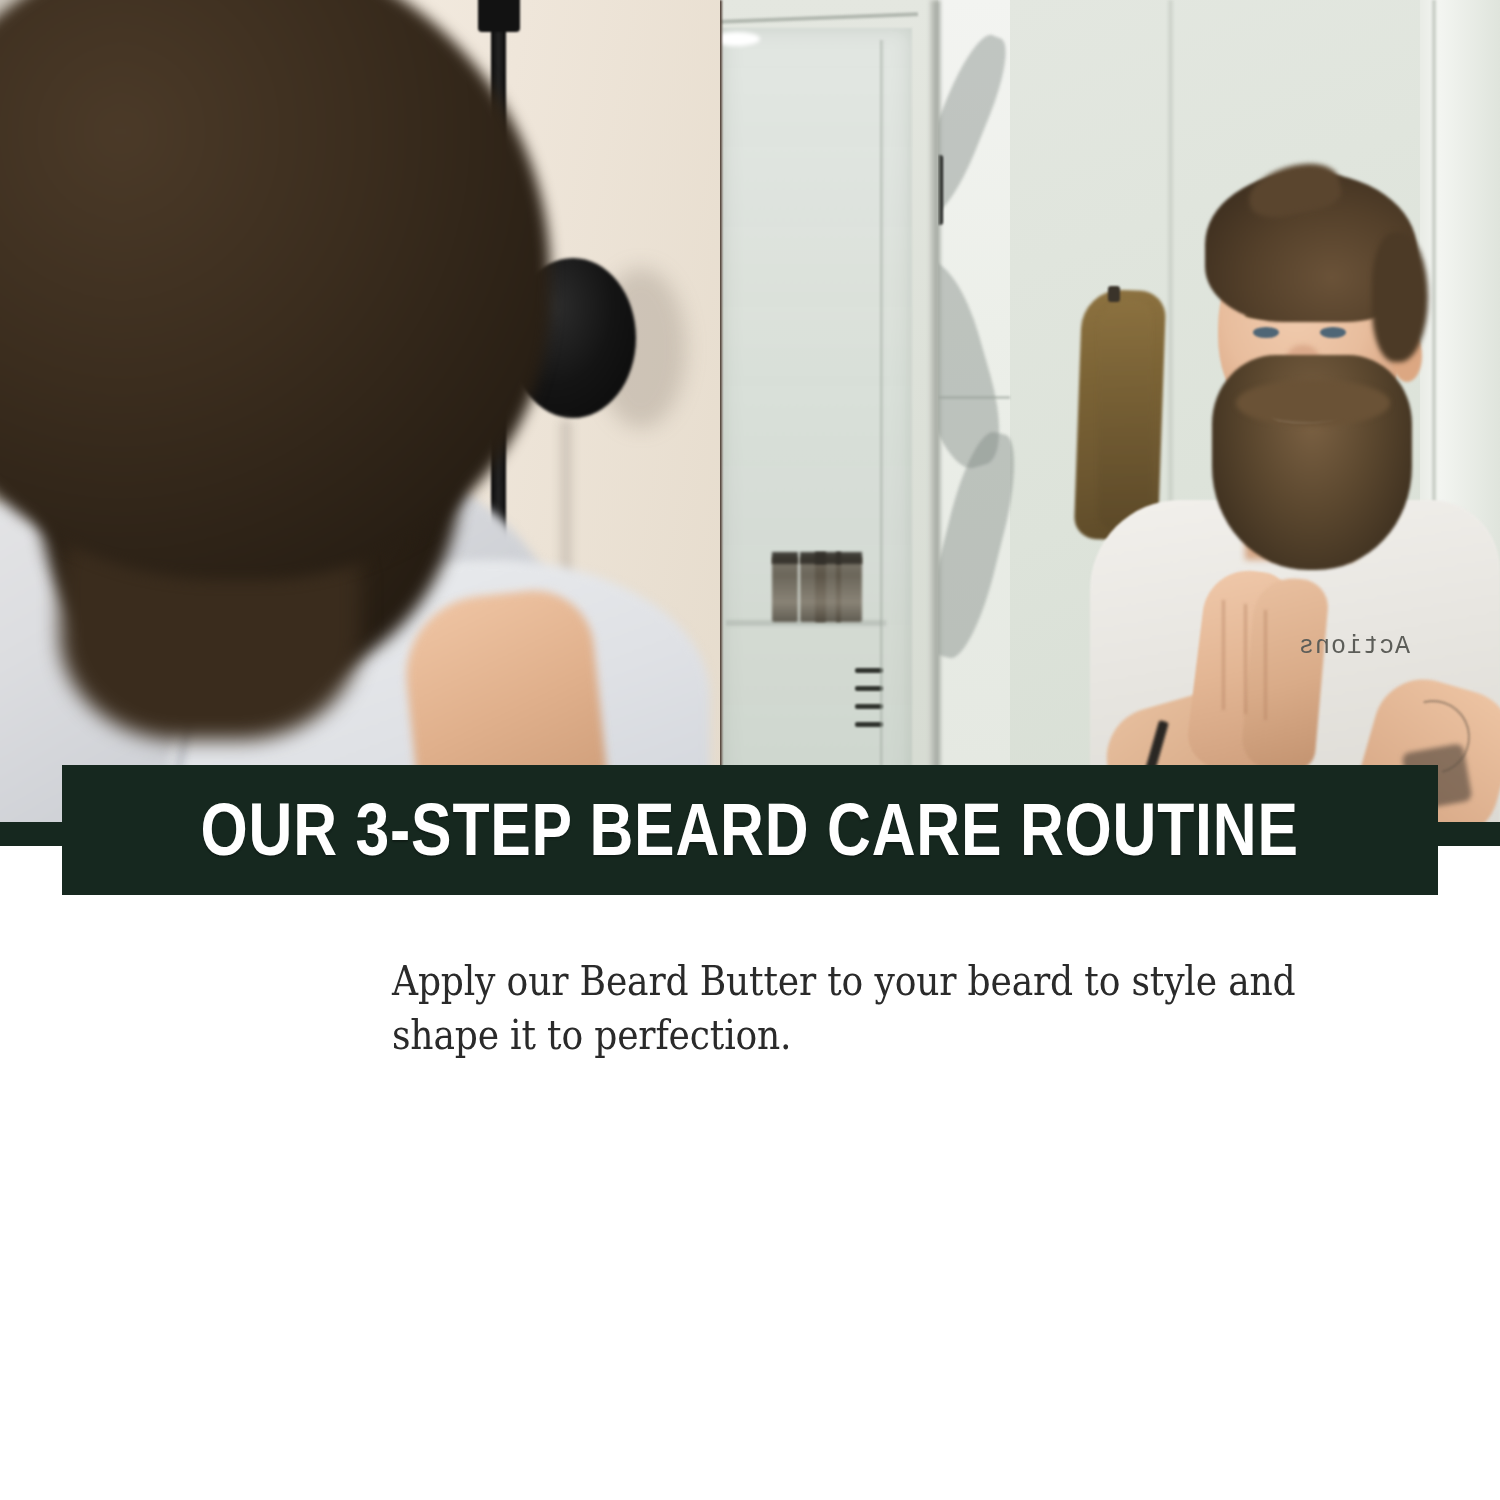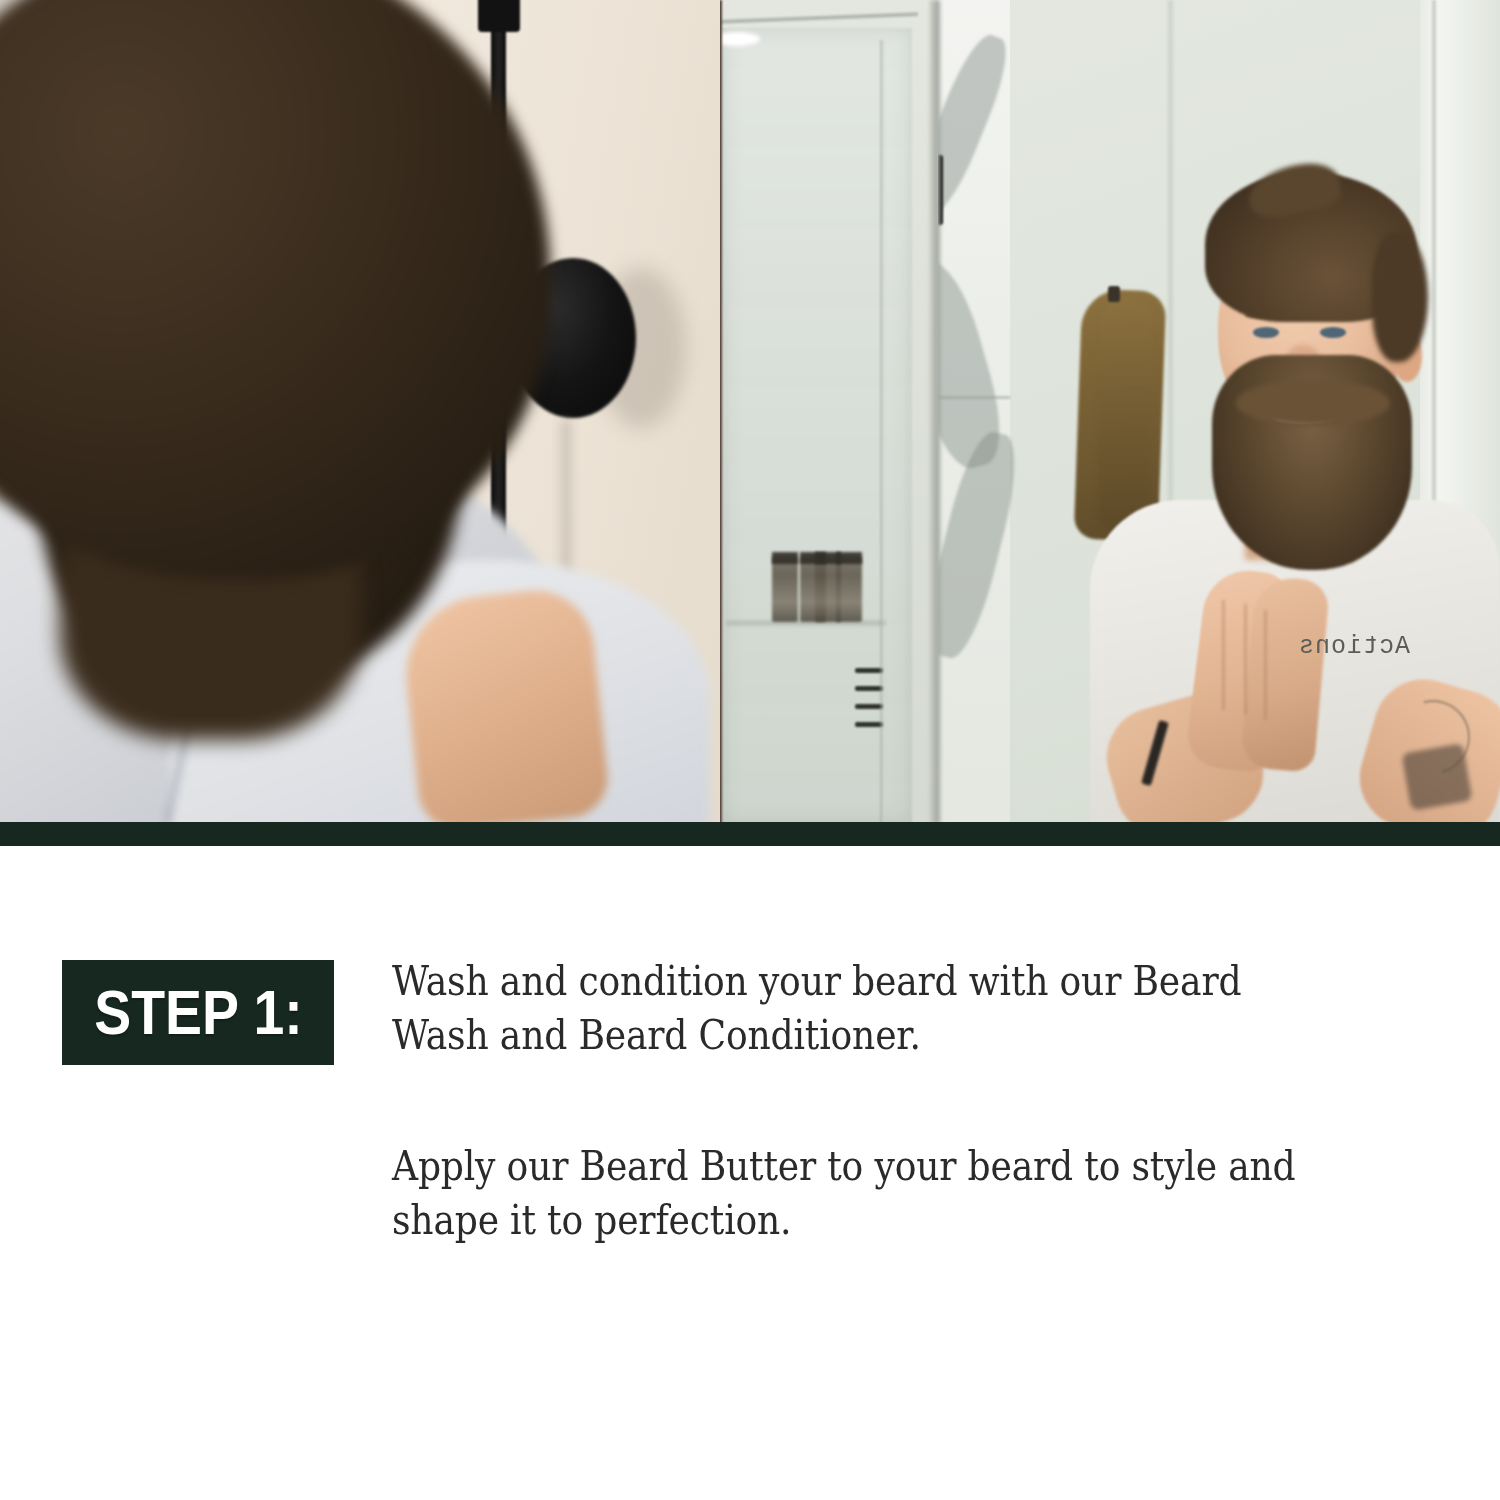--- a/index.html
+++ b/index.html
@@ -749,29 +749,26 @@
     <div class="f-seam"></div>
     <div class="f-face-edge"></div>
     <div class="f-beard"></div>
     <div class="f-neck"></div>
     <div class="f-ear"></div>
     <div class="f-hair"></div>
     <div class="f-hand"></div>
   </div>
 
   <div id="banner-strip"></div>
+  <div id="banner-main">
+    <div id="banner-title">OUR 3-STEP BEARD CARE ROUTINE</div>
+  </div>
 
   <div id="steps">
 
-    <div class="step-row">
-      <div class="step-badge">
-        <span class="step-badge-label">STEP 1:</span>
-      </div>
-      <div class="step-text">Wash and condition your beard with our Beard Wash and Beard Conditioner.</div>
-    </div>
 
 
     <div class="step-row">
       <div class="step-text">Apply our Beard Butter to your beard to style and shape it to perfection.</div>
     </div>
 
   </div>
 </div>
 
 </body></html>

